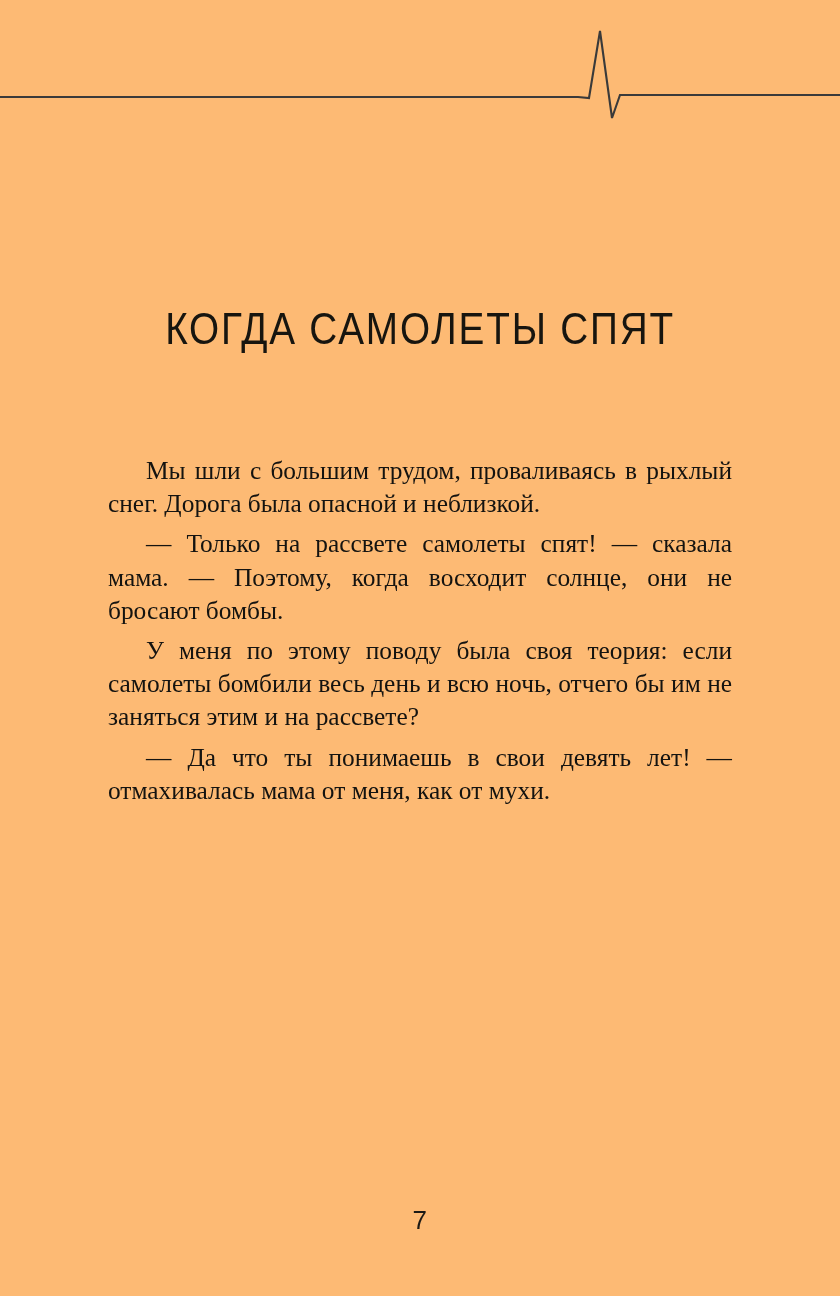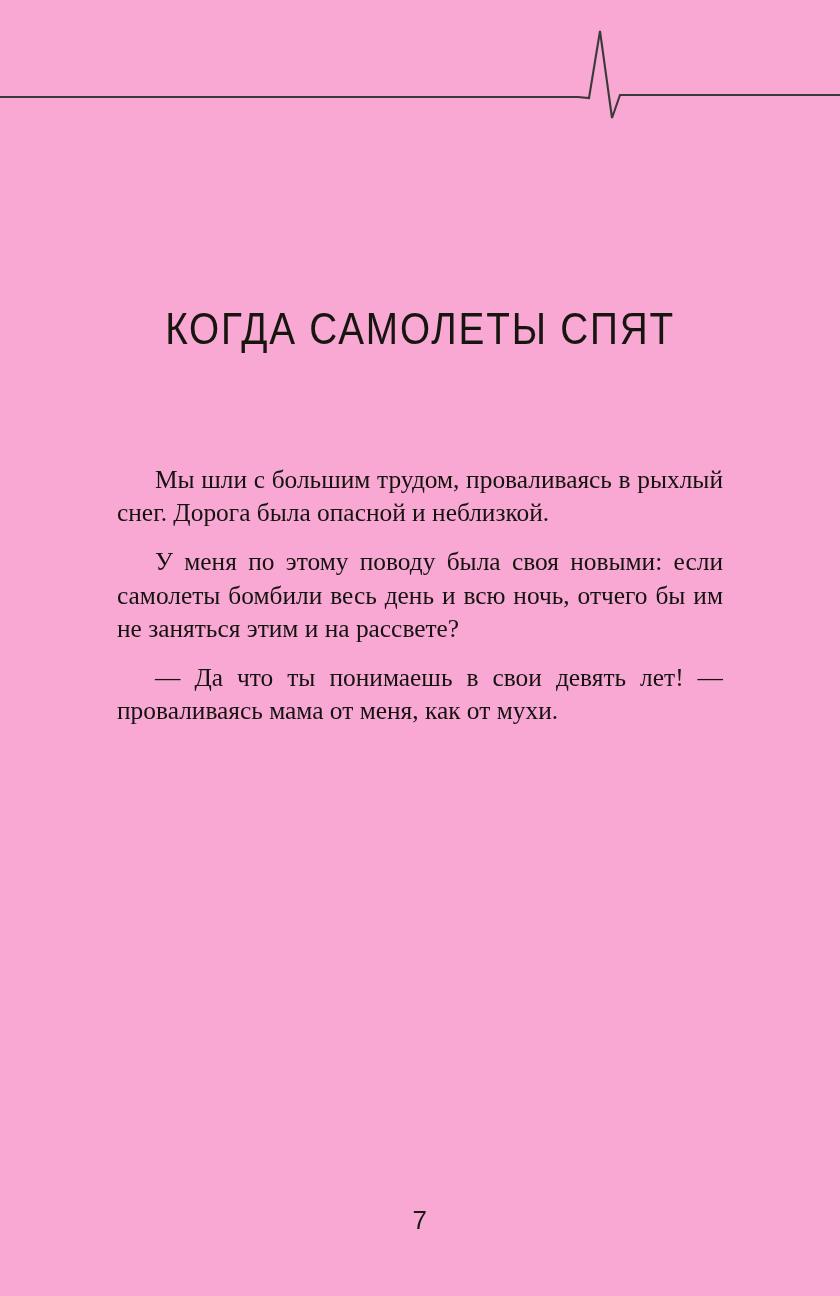--- a/index.html
+++ b/index.html
@@ -14,21 +14,21 @@
     overflow: hidden;
     font-family: "Liberation Serif", "DejaVu Serif", serif;
     color: #15130f;
     -webkit-font-smoothing: antialiased;
   }
 
   
   .page {
     position: absolute;
     inset: 0;
-    background: #f9a8d4;
+    background: #fdba74;
   }
 
   
   .header-rule {
     position: absolute;
     left: 0;
     top: 0;
     width: 840px;
     height: 150px;
   }
@@ -63,21 +63,21 @@
     top: 447px;
     width: 638px;
     font-size: 25.4px;
     line-height: 33.2px;
     text-align: justify;
     text-justify: inter-word;
     color: #141310;
     hyphens: manual;
   }
   .body-copy p {
-    margin: 16px;
+    margin: 7px;
     text-indent: 38px;
     text-align: justify;
   }
 
   
   .folio {
     position: absolute;
     left: 0;
     top: 1204px;
     width: 840px;
@@ -98,19 +98,20 @@
     <svg viewBox="0 0 840 150" xmlns="http://www.w3.org/2000/svg" aria-hidden="true">
 
       <path d="M0 97 L578 97 L589 98 L600 31 L612 118 L620 95 L631 95 L840 95" fill="none" stroke="#3a3a3a" stroke-width="2.1" stroke-linejoin="miter" stroke-linecap="butt"></path>
     </svg>
   </div>
 
   <h1 class="chapter-title">КОГДА САМОЛЕТЫ СПЯТ</h1>
 
   <div class="body-copy">
     <p>Мы шли с большим трудом, проваливаясь в рыхлый снег. Дорога была опасной и неблизкой.</p>
-    <p>У меня по этому поводу была своя новыми: если самолеты бомбили весь день и всю ночь, отчего бы им не заняться этим и на рассвете?</p>
-    <p>— Да что ты понимаешь в свои девять лет! — проваливаясь мама от меня, как от мухи.</p>
+    <p>— Только на рассвете самолеты спят! — сказала мама. — Поэтому, когда восходит солнце, они не бросают бомбы.</p>
+    <p>У меня по этому поводу была своя теория: если самолеты бомбили весь день и всю ночь, отчего бы им не заняться этим и на рассвете?</p>
+    <p>— Да что ты понимаешь в свои девять лет! — отмахивалась мама от меня, как от мухи.</p>
   </div>
 
   <div class="folio">7</div>
 
 </div>
 
 </body></html>

